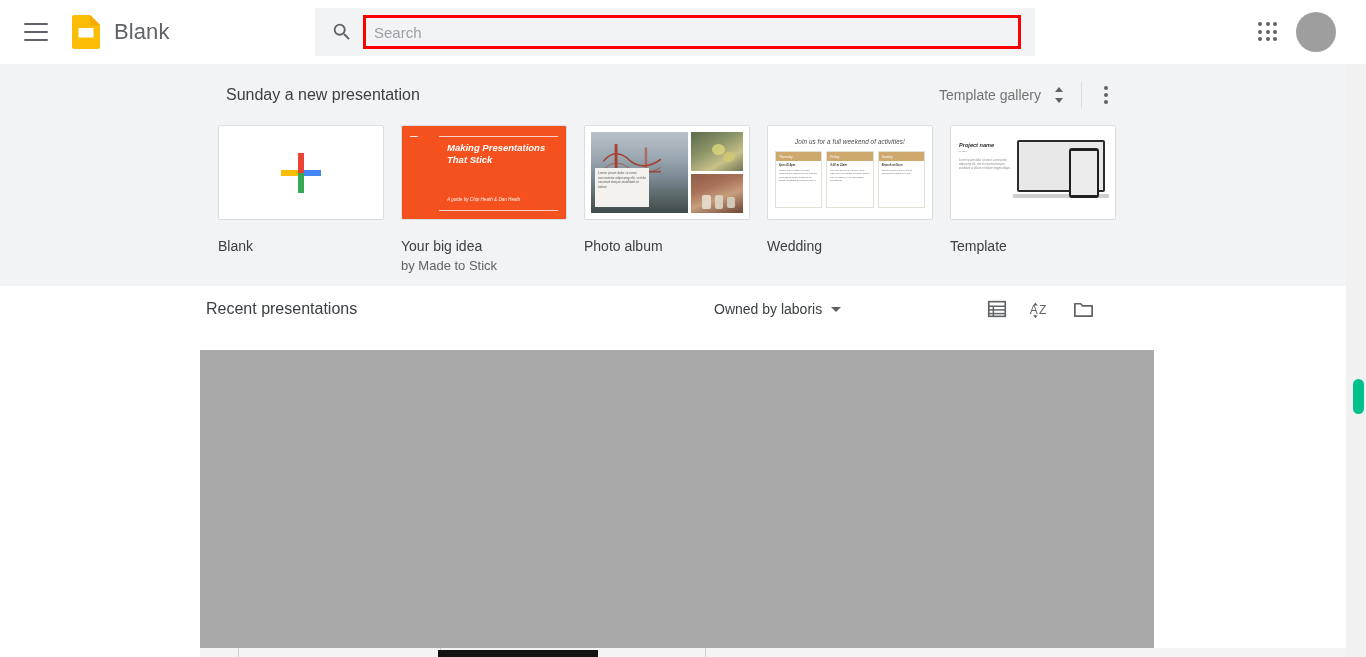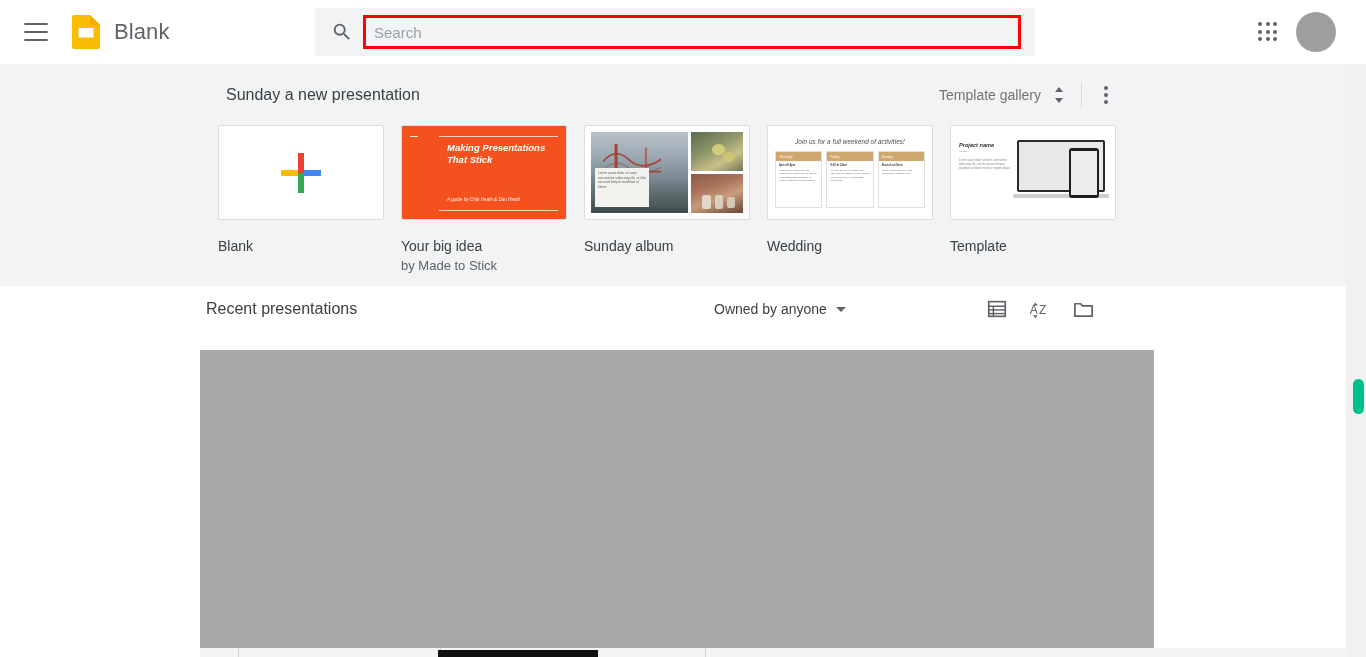--- a/index.html
+++ b/index.html
@@ -312,21 +312,21 @@
               <span class="leafblob" style="left:62%;top:52%;width:22%;height:26%;background:#cfc96f;opacity:.8;"></span>
             </div>
             <div class="pa-r2">
               <span class="leafblob" style="left:22%;top:55%;width:16%;height:35%;border-radius:2px;background:#e5ded0;opacity:.9;"></span>
               <span class="leafblob" style="left:46%;top:55%;width:16%;height:35%;border-radius:2px;background:#ded6c6;opacity:.9;"></span>
               <span class="leafblob" style="left:70%;top:58%;width:14%;height:30%;border-radius:2px;background:#d7cfbf;opacity:.9;"></span>
             </div>
           </div>
         </div>
       </div>
-      <div class="tpl-label">Sunday album</div>
+      <div class="tpl-label">Photo album</div>
     </div>
 
     <div class="template-card">
       <div class="thumb">
         <div class="wedding">
           <div class="wd-title">Join us for a full weekend of activities!</div>
           <div class="wd-cols">
             <div class="wd-col">
               <div class="wd-head">Thursday</div>
               <div class="wd-body">
@@ -374,21 +374,21 @@
       <div class="tpl-label">Template</div>
     </div>
 
   </div>
 </div>
 
 <div class="recent-header">
   <div class="recent-title">Recent presentations</div>
 
   <div class="owned-by">
-    <span>Owned by anyone</span>
+    <span>Owned by laboris</span>
     <span class="caret-down"></span>
   </div>
 
   <div class="recent-icons">
     <span class="ricon">
       <svg width="22" height="22" viewBox="0 0 24 24" xmlns="http://www.w3.org/2000/svg">
         <rect x="3" y="4" width="18" height="16" fill="none" stroke="#5f6368" stroke-width="1.8"></rect>
         <line x1="3" y1="9" x2="21" y2="9" stroke="#5f6368" stroke-width="1.6"></line>
         <line x1="3" y1="13" x2="21" y2="13" stroke="#5f6368" stroke-width="1.6"></line>
         <line x1="3" y1="17" x2="21" y2="17" stroke="#5f6368" stroke-width="1.6"></line>

